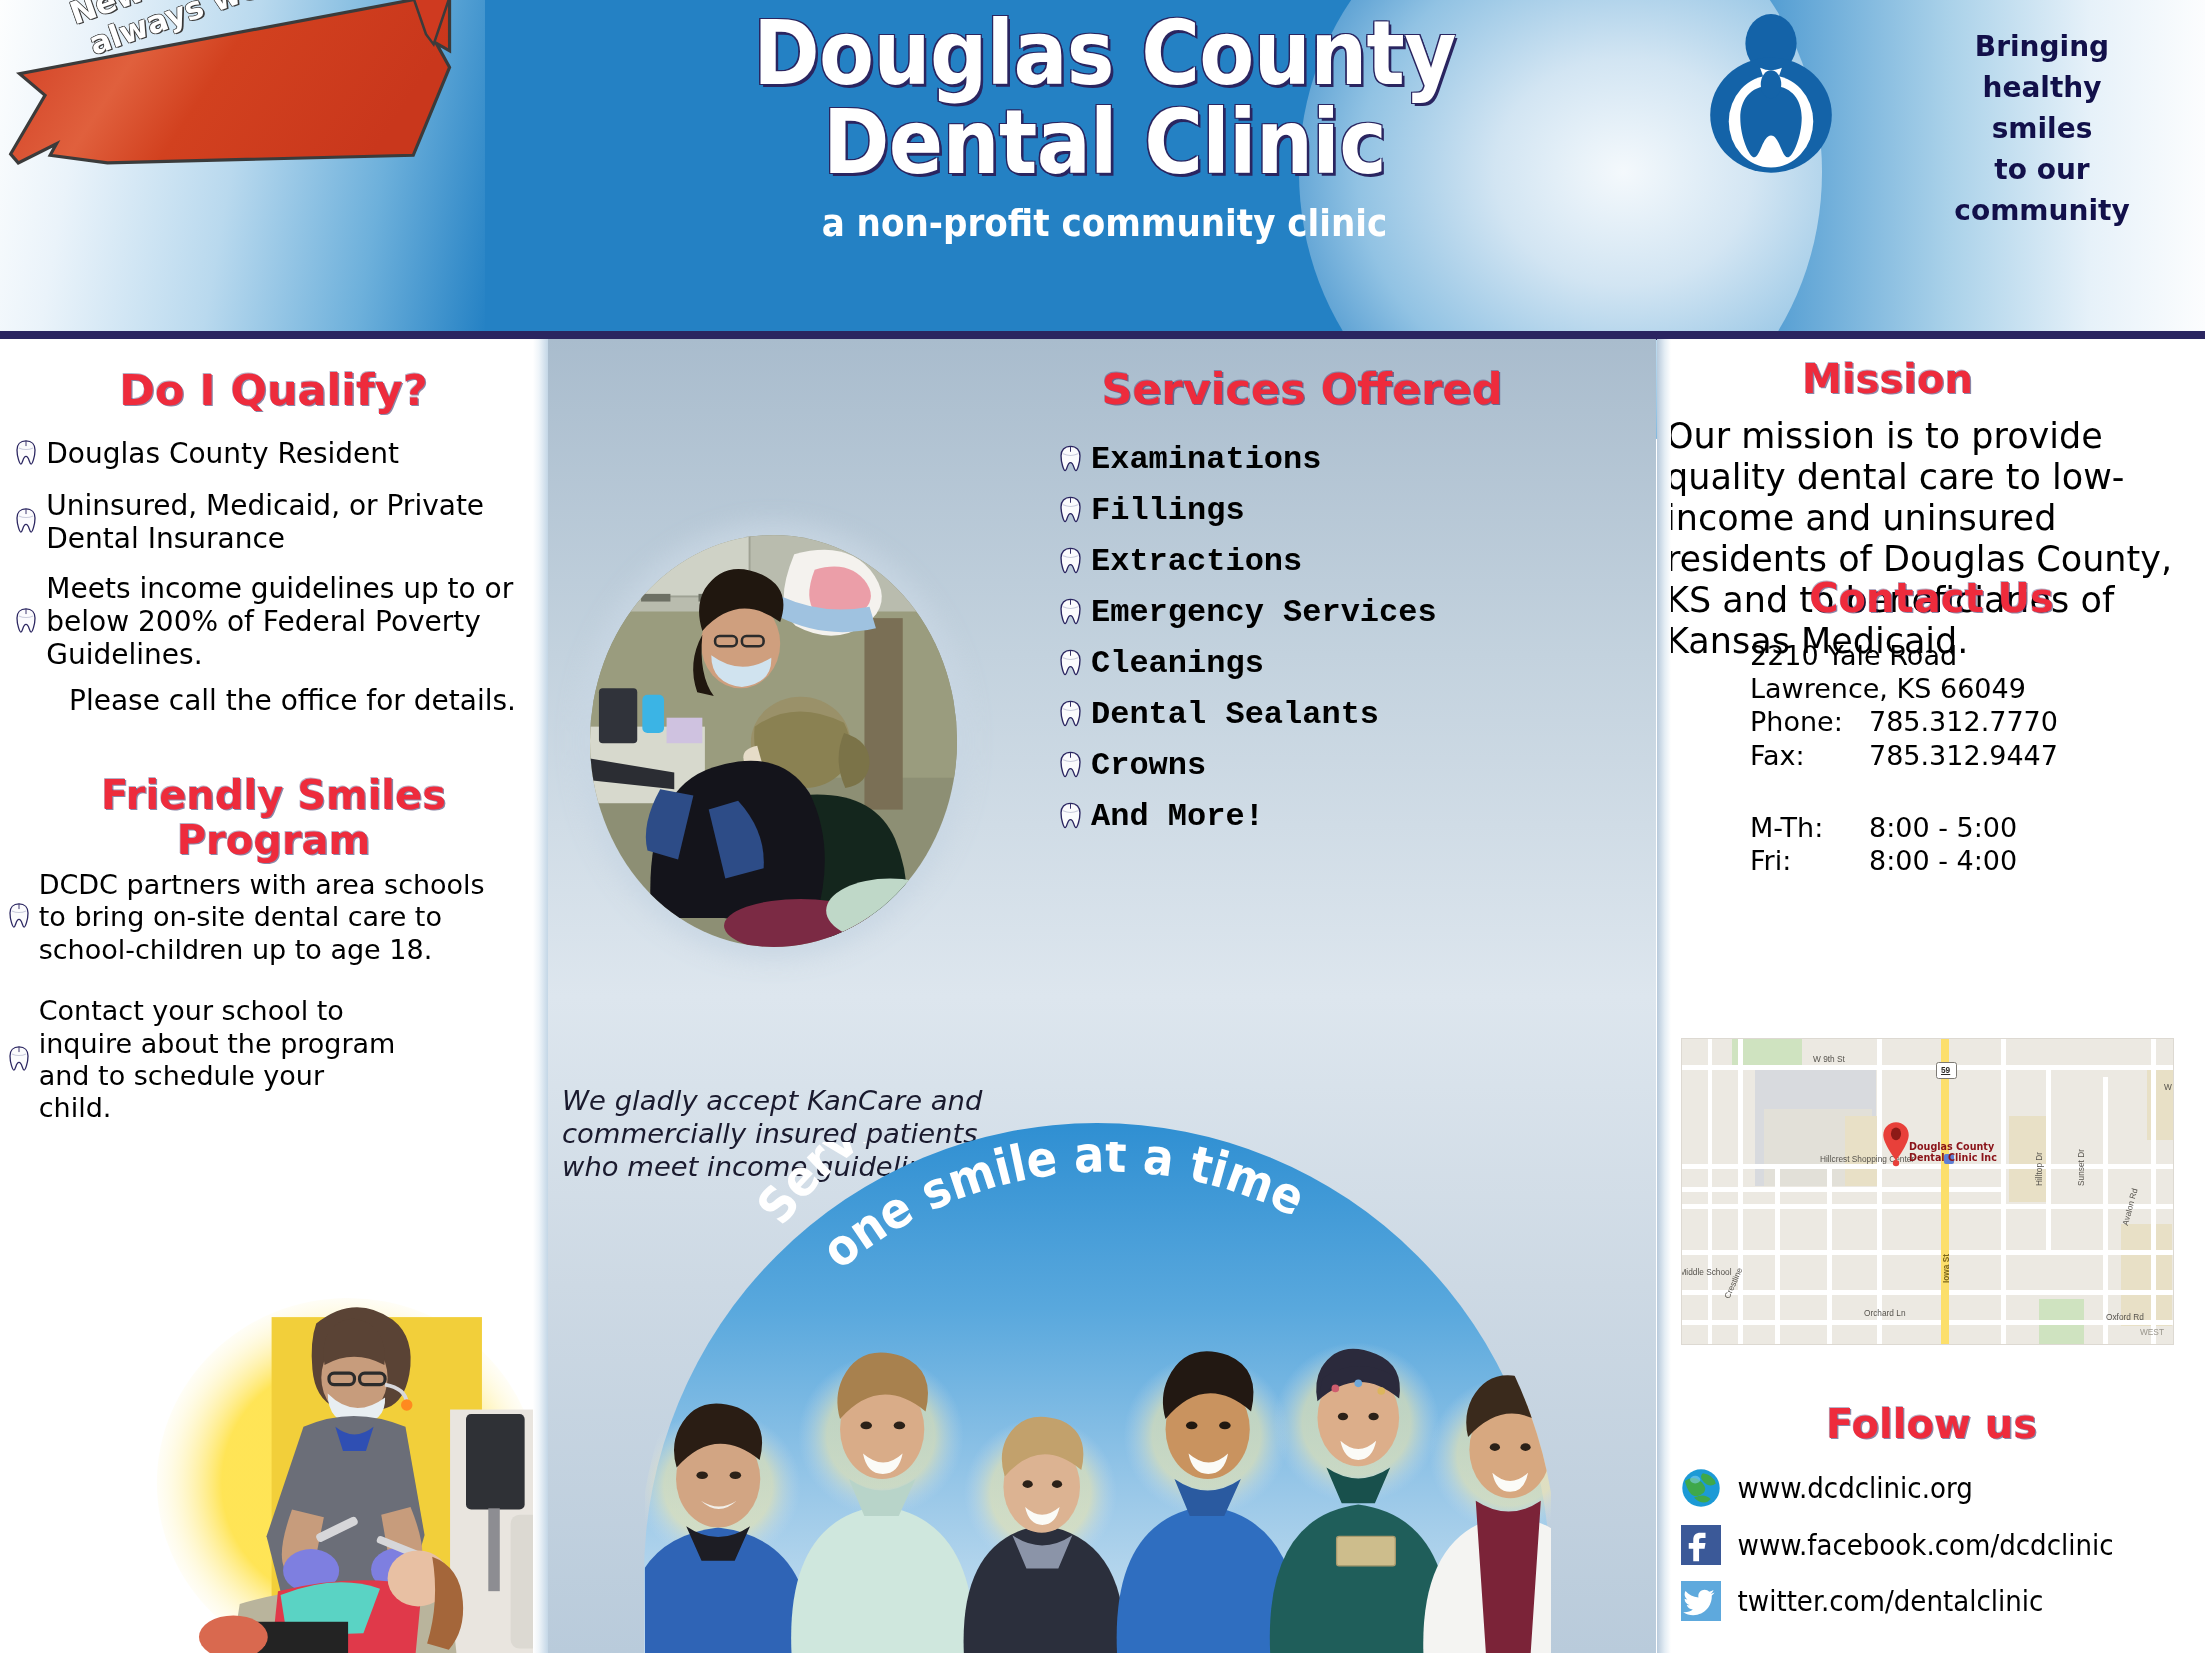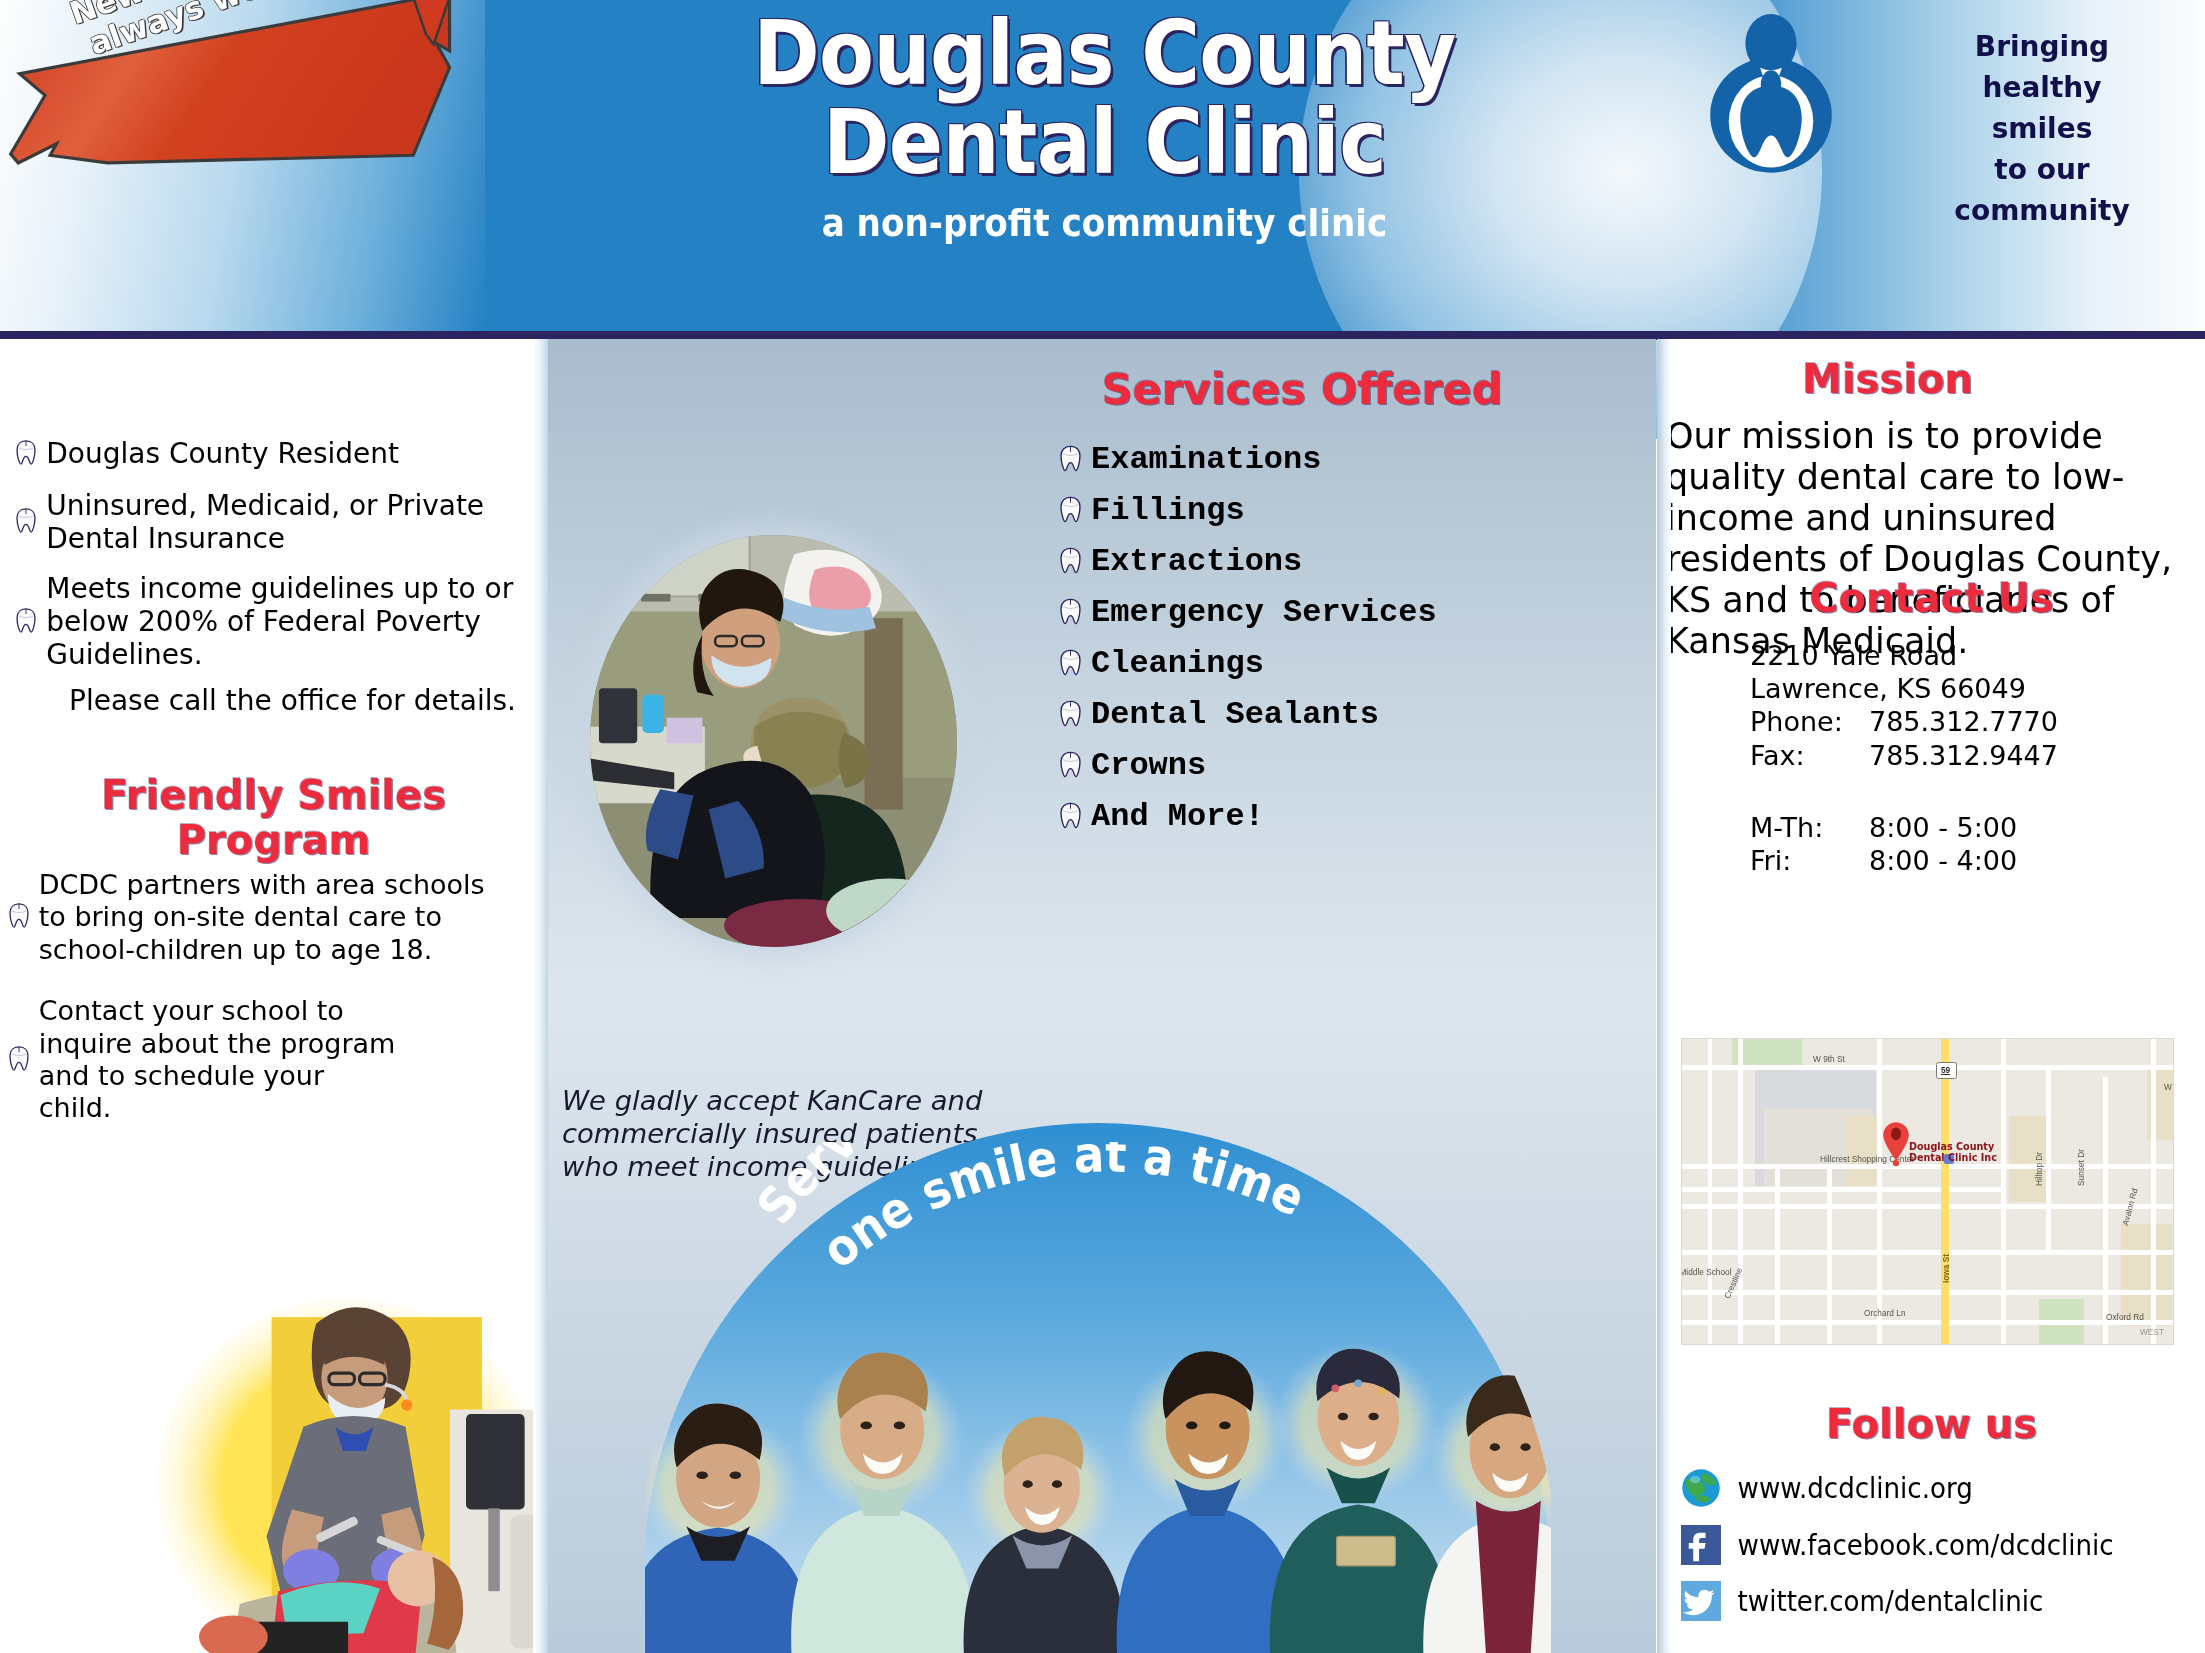--- a/index.html
+++ b/index.html
@@ -218,20 +218,21 @@
       <div>to our</div>
       <div>community</div>
     </div>
 
     <div class="header-rule"></div>
   </div>
 
   <div class="col-mid"></div>
   <div class="col-left">
 
+    <div class="hd" id="qualify-title">Do I Qualify?</div>
 
     <ul class="blist" id="qualify-list">
       <li class="bli">
         <span class="tooth">
           <svg width="22" height="27" viewBox="0 0 34 42">
               <path d="M17 3 C8 3 3 9 3 17 c0 10 4 22 6 22 c3 0 3 -12 8 -12 c5 0 5 12 8 12 c2 0 6 -12 6 -22 c0 -8 -5 -14 -14 -14 z" fill="#fbfbfd" stroke="#2a2560" stroke-width="2"></path>
               <path d="M6 14 q11 5 22 0" stroke="#c9cbdc" stroke-width="1.6" fill="none"></path>
               <path d="M17 3 l0 8" stroke="#2a2560" stroke-width="1.4" fill="none"></path>
             </svg>
         </span>

